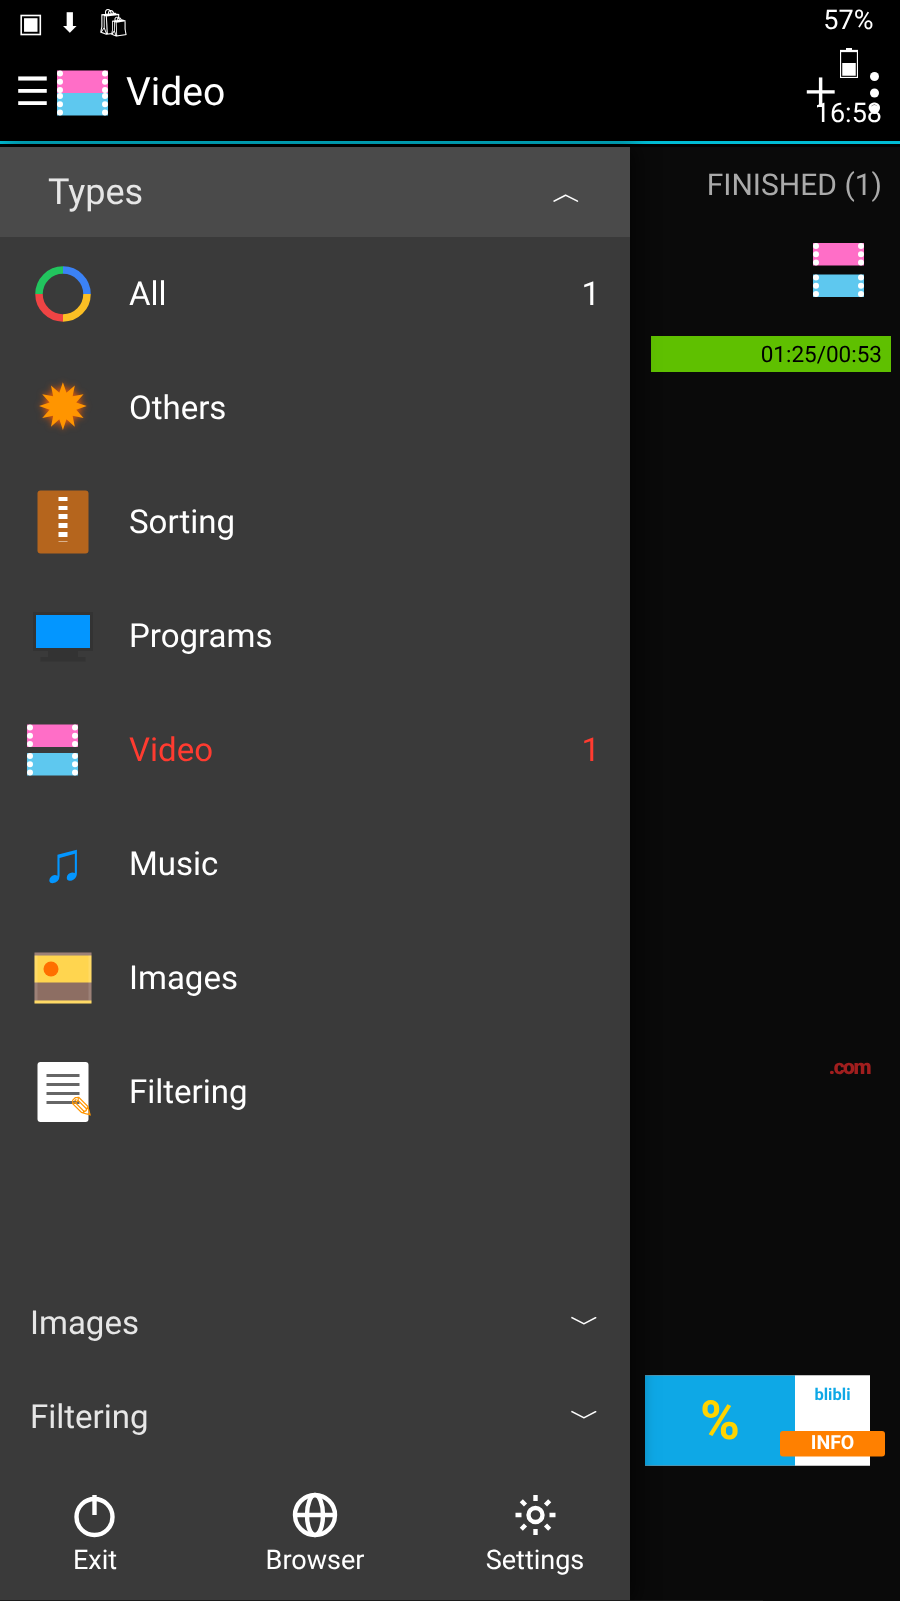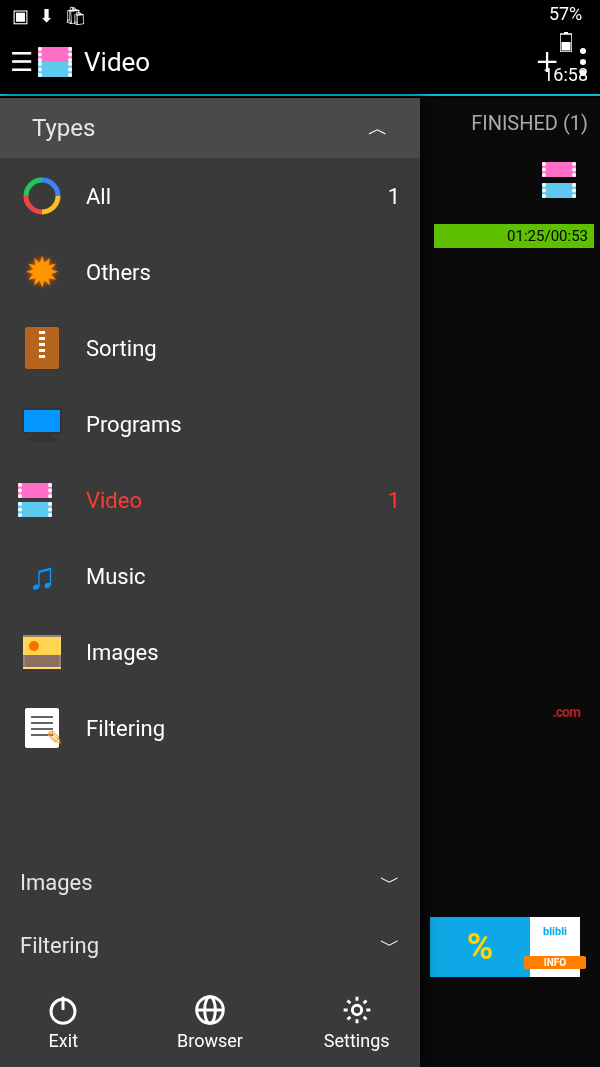--- a/index.html
+++ b/index.html
@@ -26,21 +26,21 @@
   .tab-row .tab { padding:0 6px; }
   .dl-item { position:absolute; right:6px; top:62px; width:160px; }
   .dl-thumb { width:40px;height:40px; margin-left:auto; }
   .dl-bar { height:24px; background:#5fc000; color:#000; font-size:15px; display:flex; align-items:center; justify-content:flex-end; padding:0 6px; margin-top:24px; }
   .watermark { position:absolute; top:570px; left:80px; right:20px; font-size:36px; font-weight:900; font-style:italic; color:#5c1010; letter-spacing:-1px; opacity:0.85; }
   .watermark .xp { color:#b22; font-size:26px; }
   .watermark .com { font-size:14px; color:#b22; font-style:normal; display:block; text-align:right; margin-top:-6px; }
   .ad-banner { position:absolute; bottom:90px; right:20px; width:150px; height:60px; background:#fff; display:flex; }
   .ad-left{ flex:1; background:#0ea8e6; color:#ffd400; font-size:36px; font-weight:bold; display:flex; align-items:center; justify-content:center;}
   .ad-right{ width:50px; background:#fff; color:#0ea8e6; font-size:11px; font-weight:bold; display:flex; flex-direction:column; align-items:center; justify-content:center; gap:2px;}
-  .ad-right .info{ background:#ff8000;color:#fff; font-size:10px; padding:1px 20px; border-radius:2px;margin-top:16px;}
+  .ad-right .info{ background:#ff8000;color:#fff; font-size:13px; padding:1px 20px; border-radius:2px;margin-top:16px;}
 
   .drawer { position:absolute; top:98px; left:0; width:420px; bottom:0; background:#3a3a3a; display:flex; flex-direction:column; box-shadow:4px 0 12px rgba(0,0,0,0.6); }
   .drawer-handle { position:absolute; top:100px; left:-4px; width:10px; height:90px; background:#eee; border-radius:0 6px 6px 0; box-shadow:1px 1px 3px rgba(0,0,0,0.5); }
 
   .section-head { background:#4a4a4a; color:#e6e6e6; font-size:24px; padding:16px 32px; display:flex; align-items:center; justify-content:space-between; }
   .chev { color:#fff; font-size:20px; }
 
   .type-row { height:76px; display:flex; align-items:center; padding:0 20px; color:#fff; font-size:22px; }
   .type-row .icon-slot { width:44px; height:44px; margin-right:22px; display:flex; align-items:center; justify-content:center; }
   .type-row .label { flex:1; }

